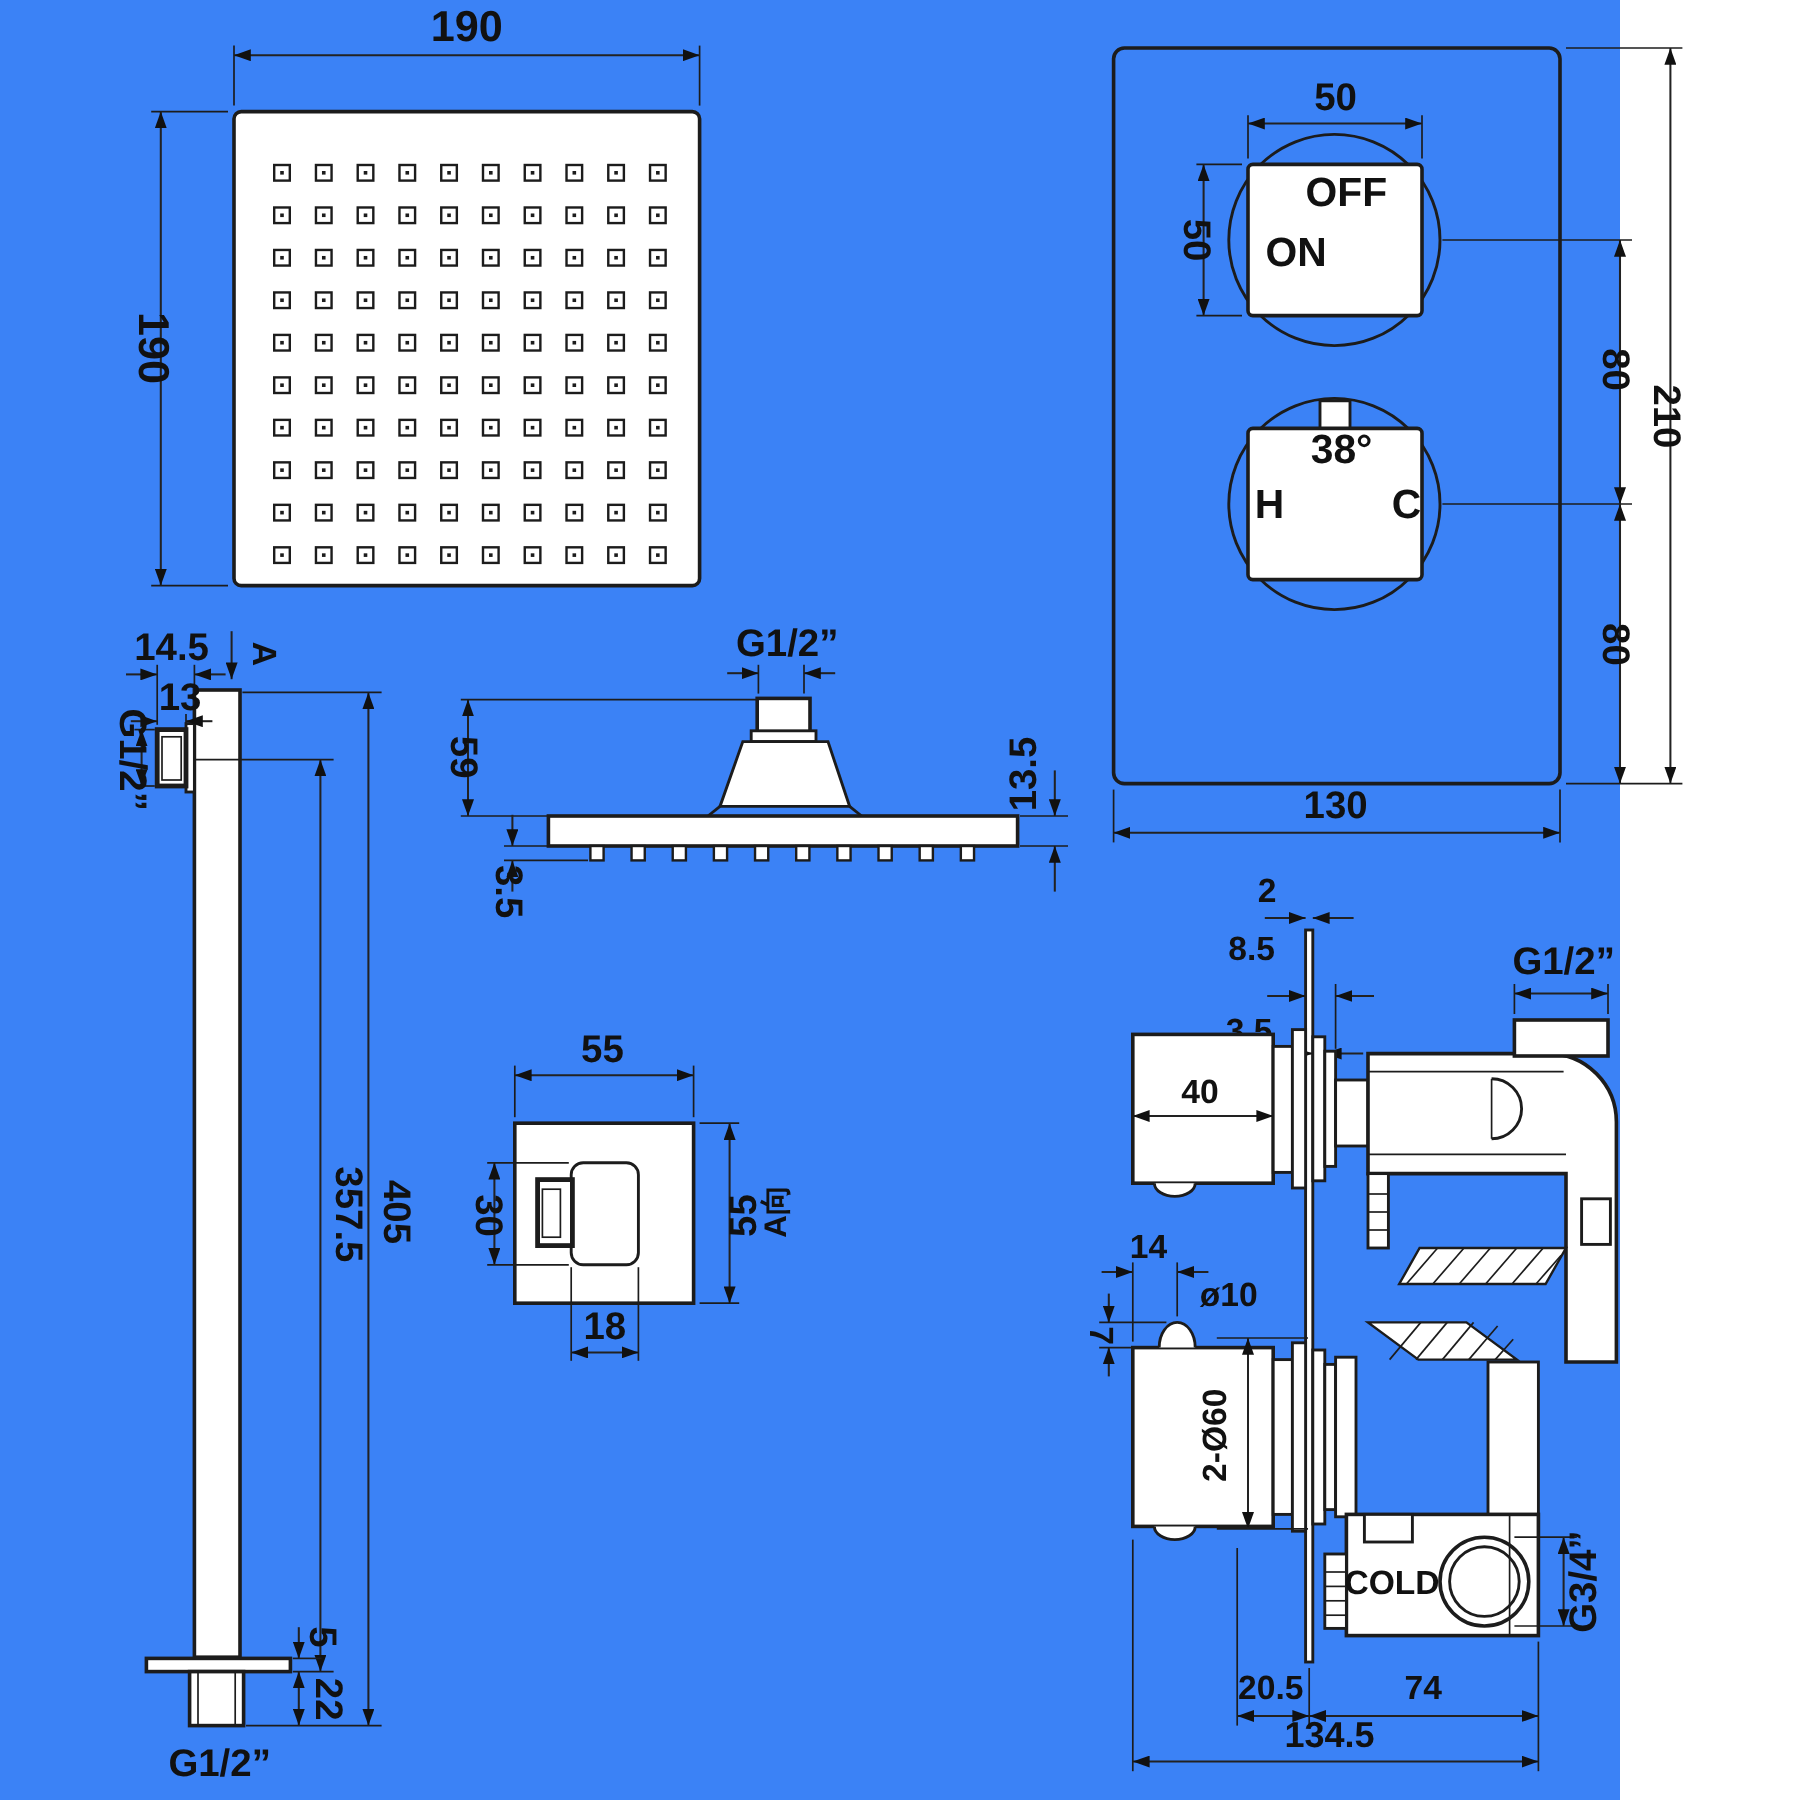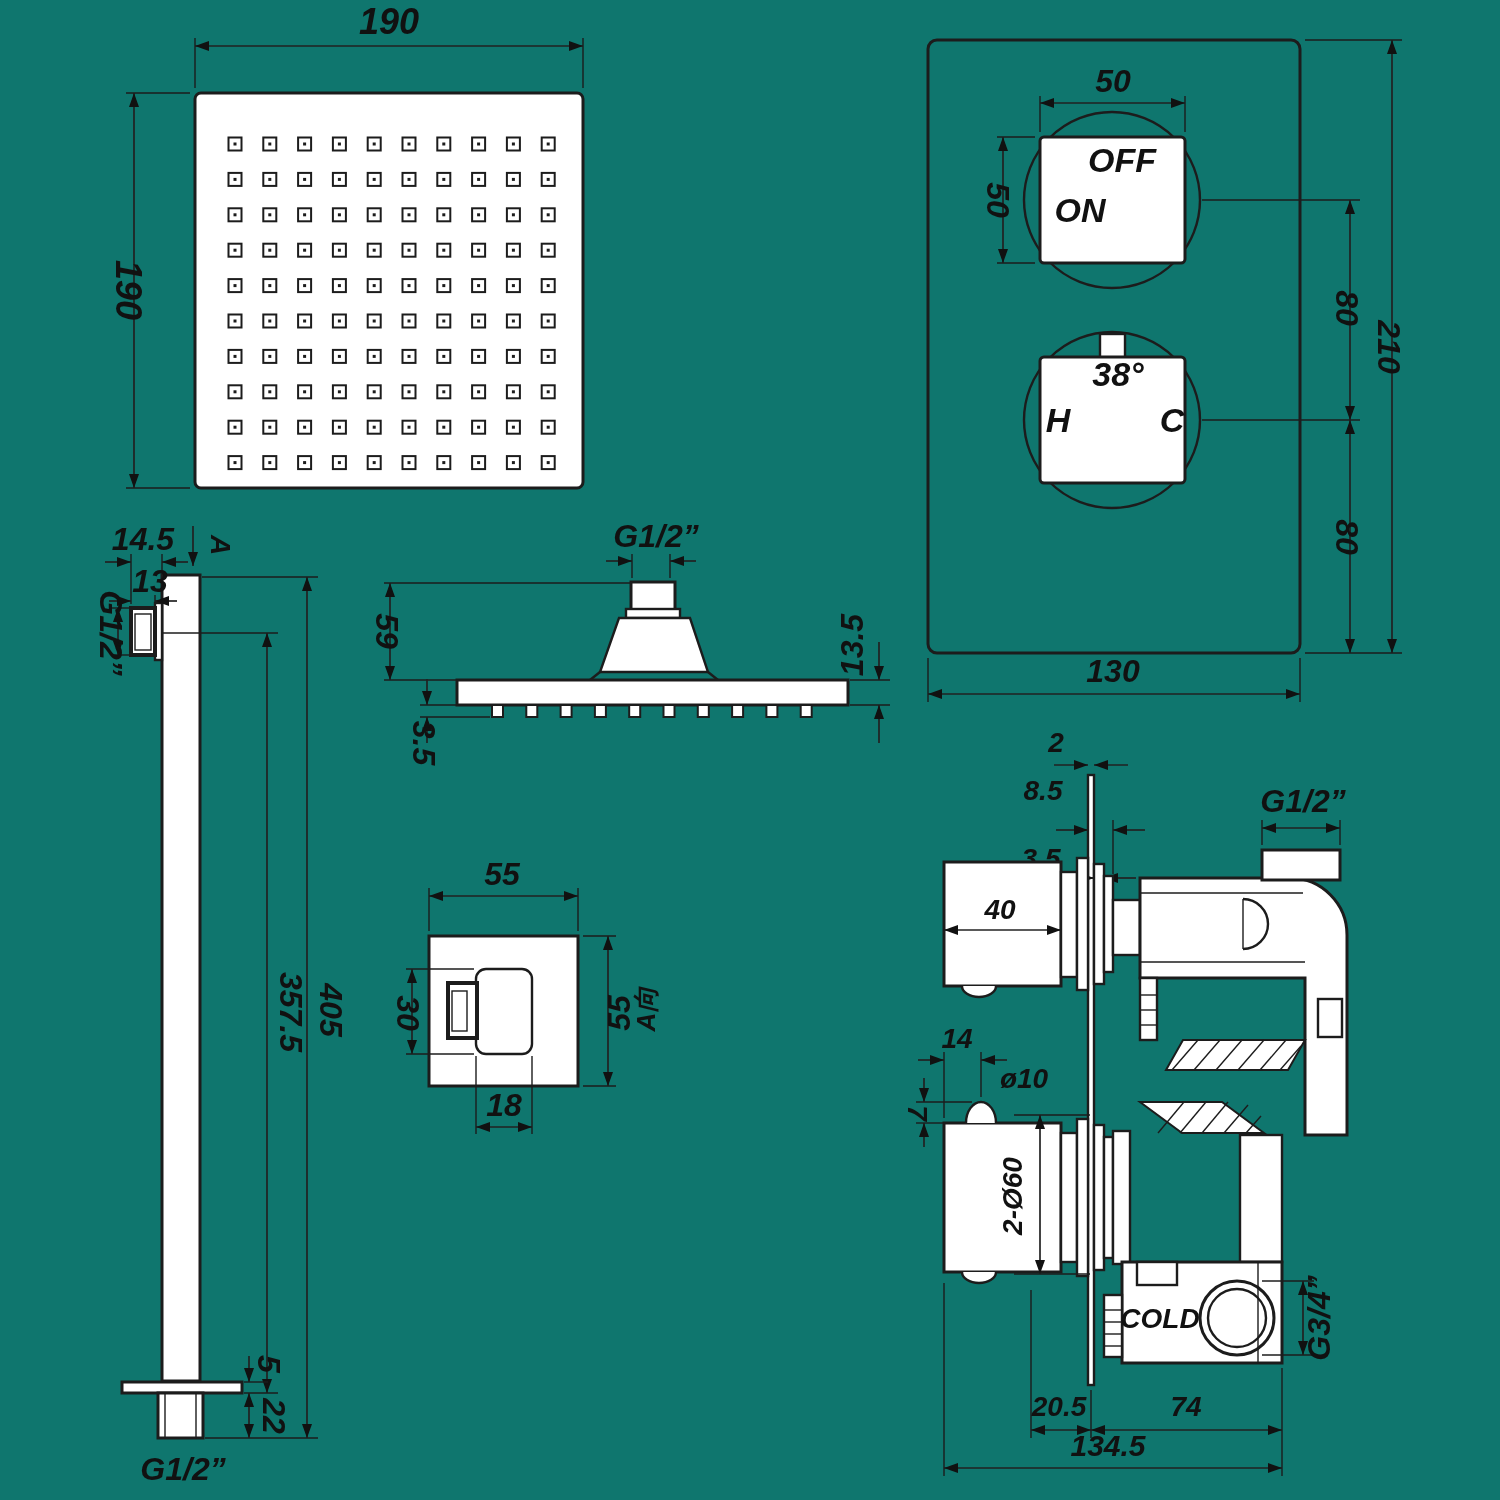--- a/index.html
+++ b/index.html
@@ -1,16 +1,16 @@
 <!DOCTYPE html>
 <html><head>
 <meta charset="utf-8">
 <style>
   html,body{margin:0;padding:0;background:#fff;}
-  .page{width:1500px;height:1500px;background:#0f766e;position:relative;font-style:italic;}
+  .page{width:1350px;height:1500px;background:#3b82f6;position:relative;}
   svg{display:block;}
   .ol{fill:none;stroke:#1c1c1c;stroke-width:3;}
   .ol2{fill:none;stroke:#1c1c1c;stroke-width:2.4;}
   .olw{fill:#fff;stroke:#1c1c1c;stroke-width:3;}
   .olw2{fill:#fff;stroke:#1c1c1c;stroke-width:2.4;}
   .olb{fill:#fff;stroke:#1c1c1c;stroke-width:4;}
   .thin{fill:none;stroke:#1c1c1c;stroke-width:1.4;}
   .dim{fill:none;stroke:#222;stroke-width:1.7;}
   .noz{fill:#fff;stroke:#1c1c1c;stroke-width:2;}
   .nozdot{fill:#1c1c1c;}

